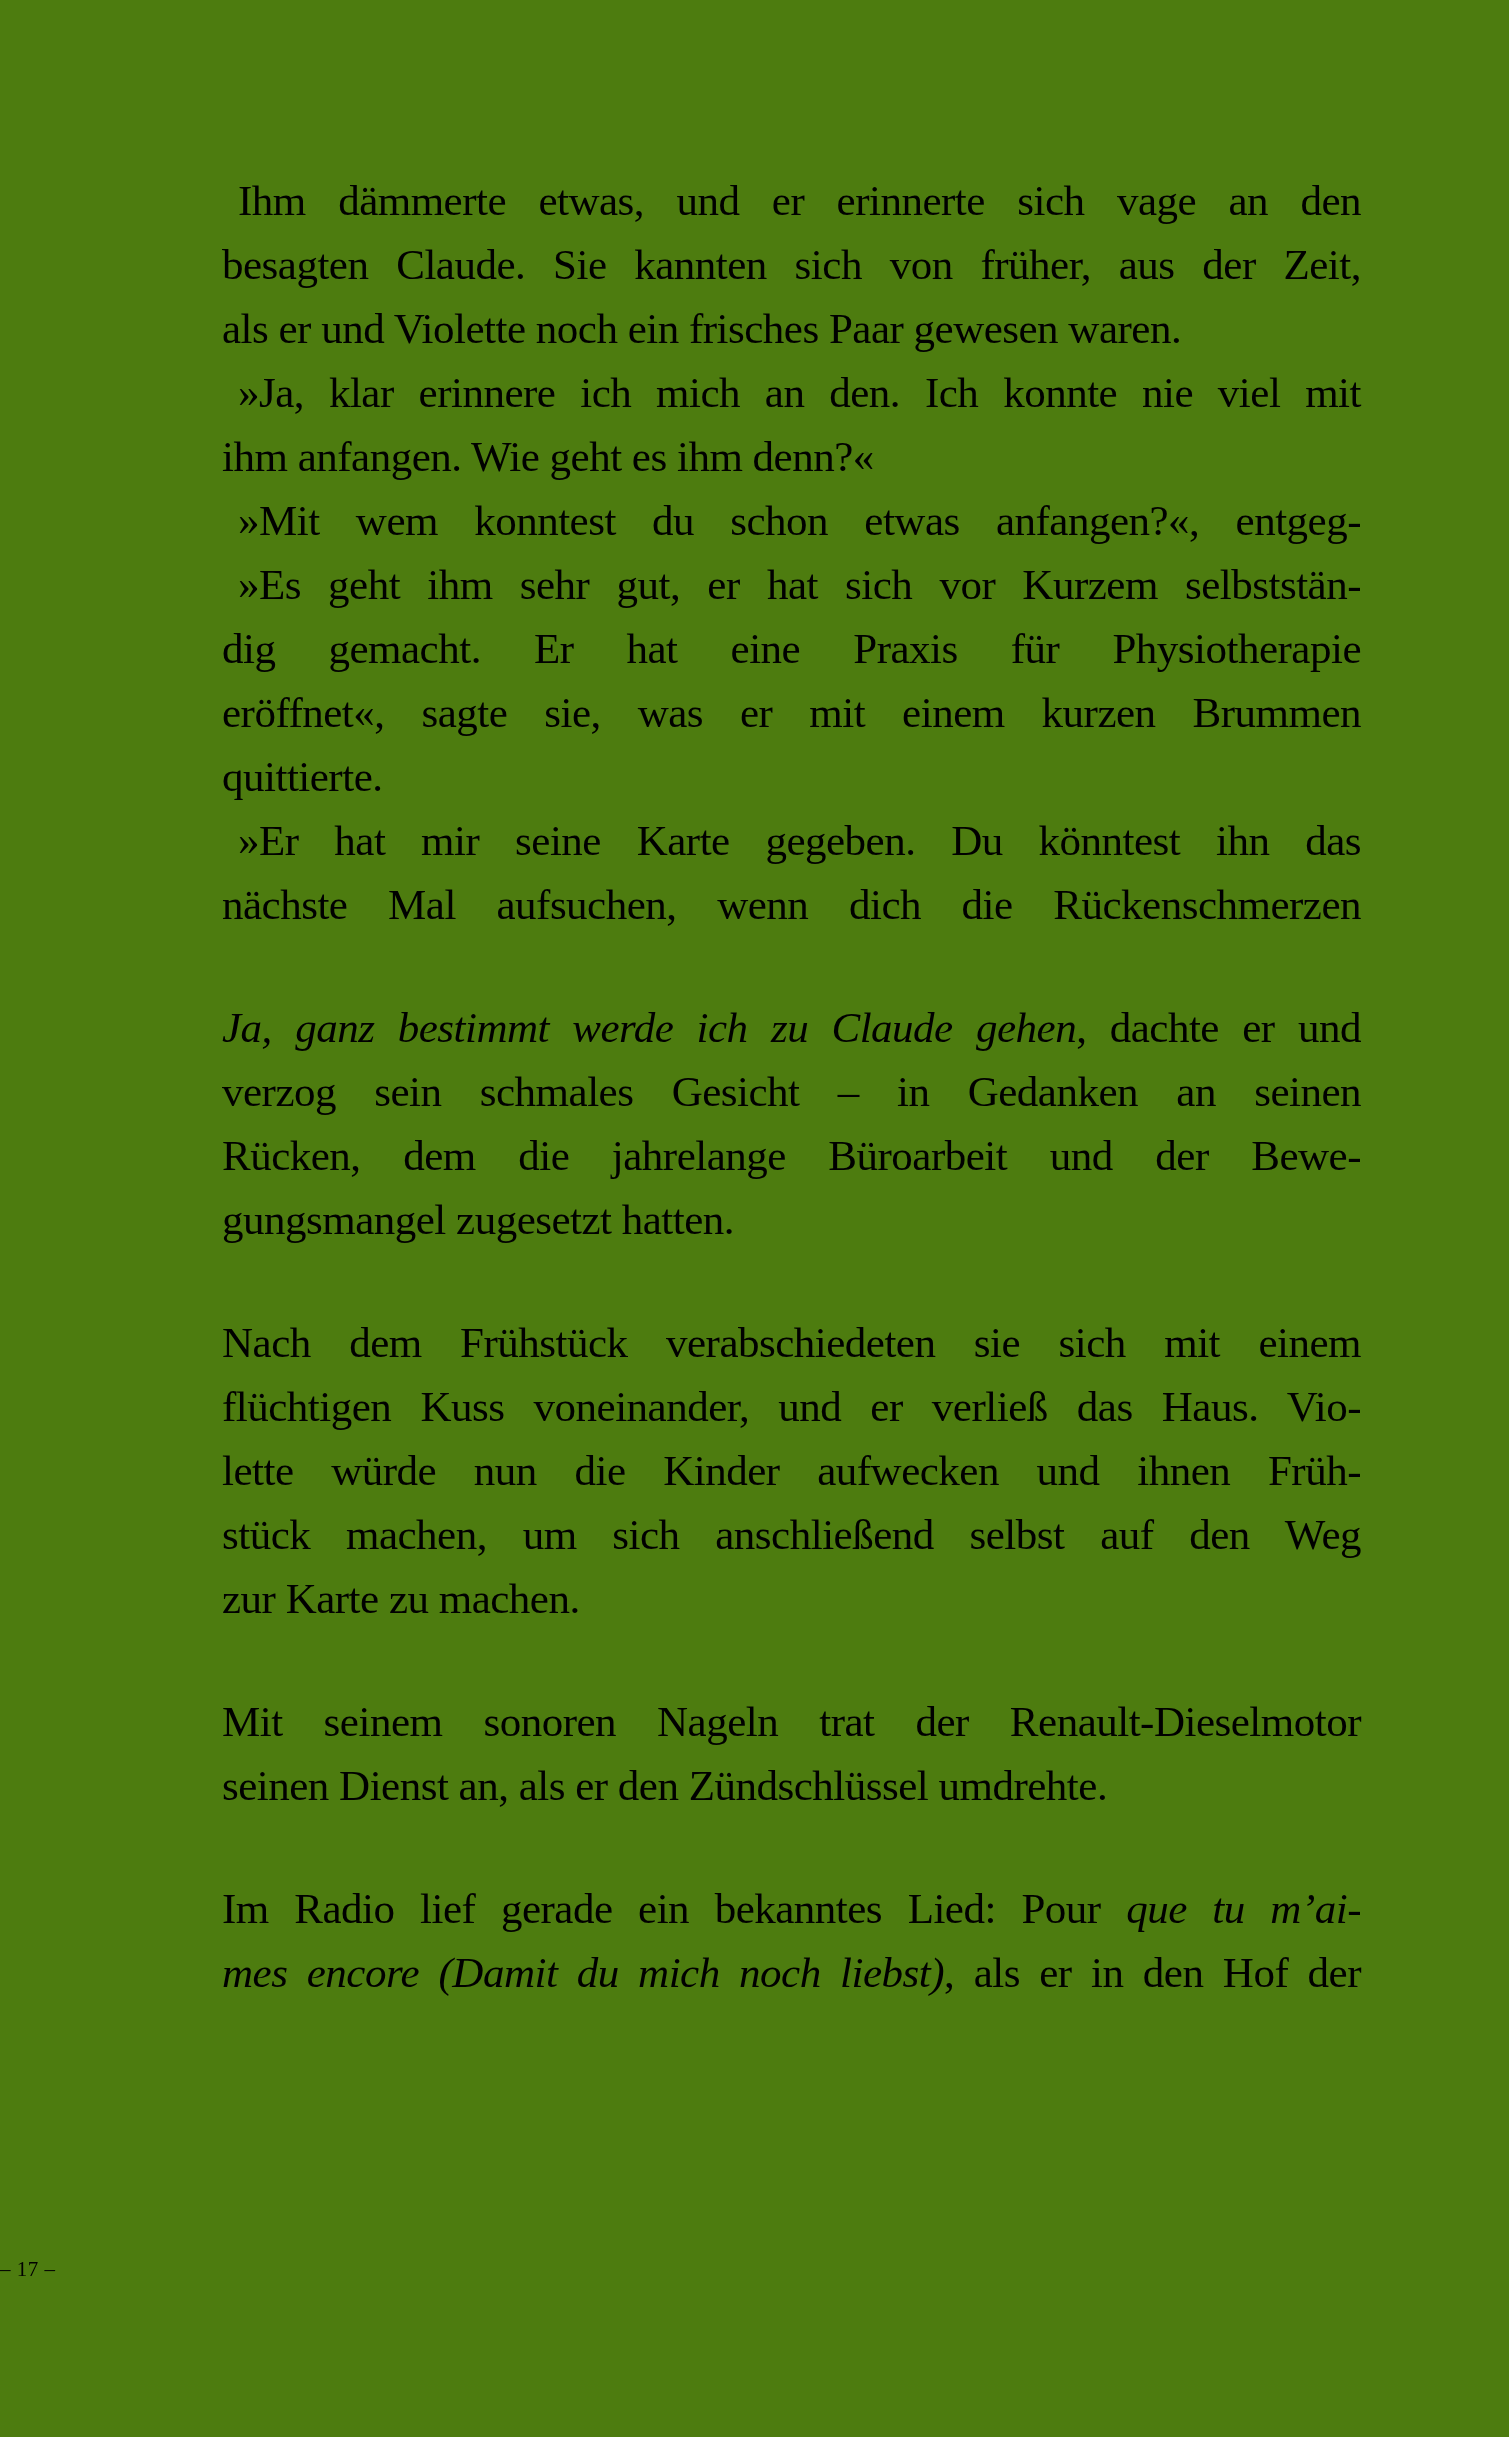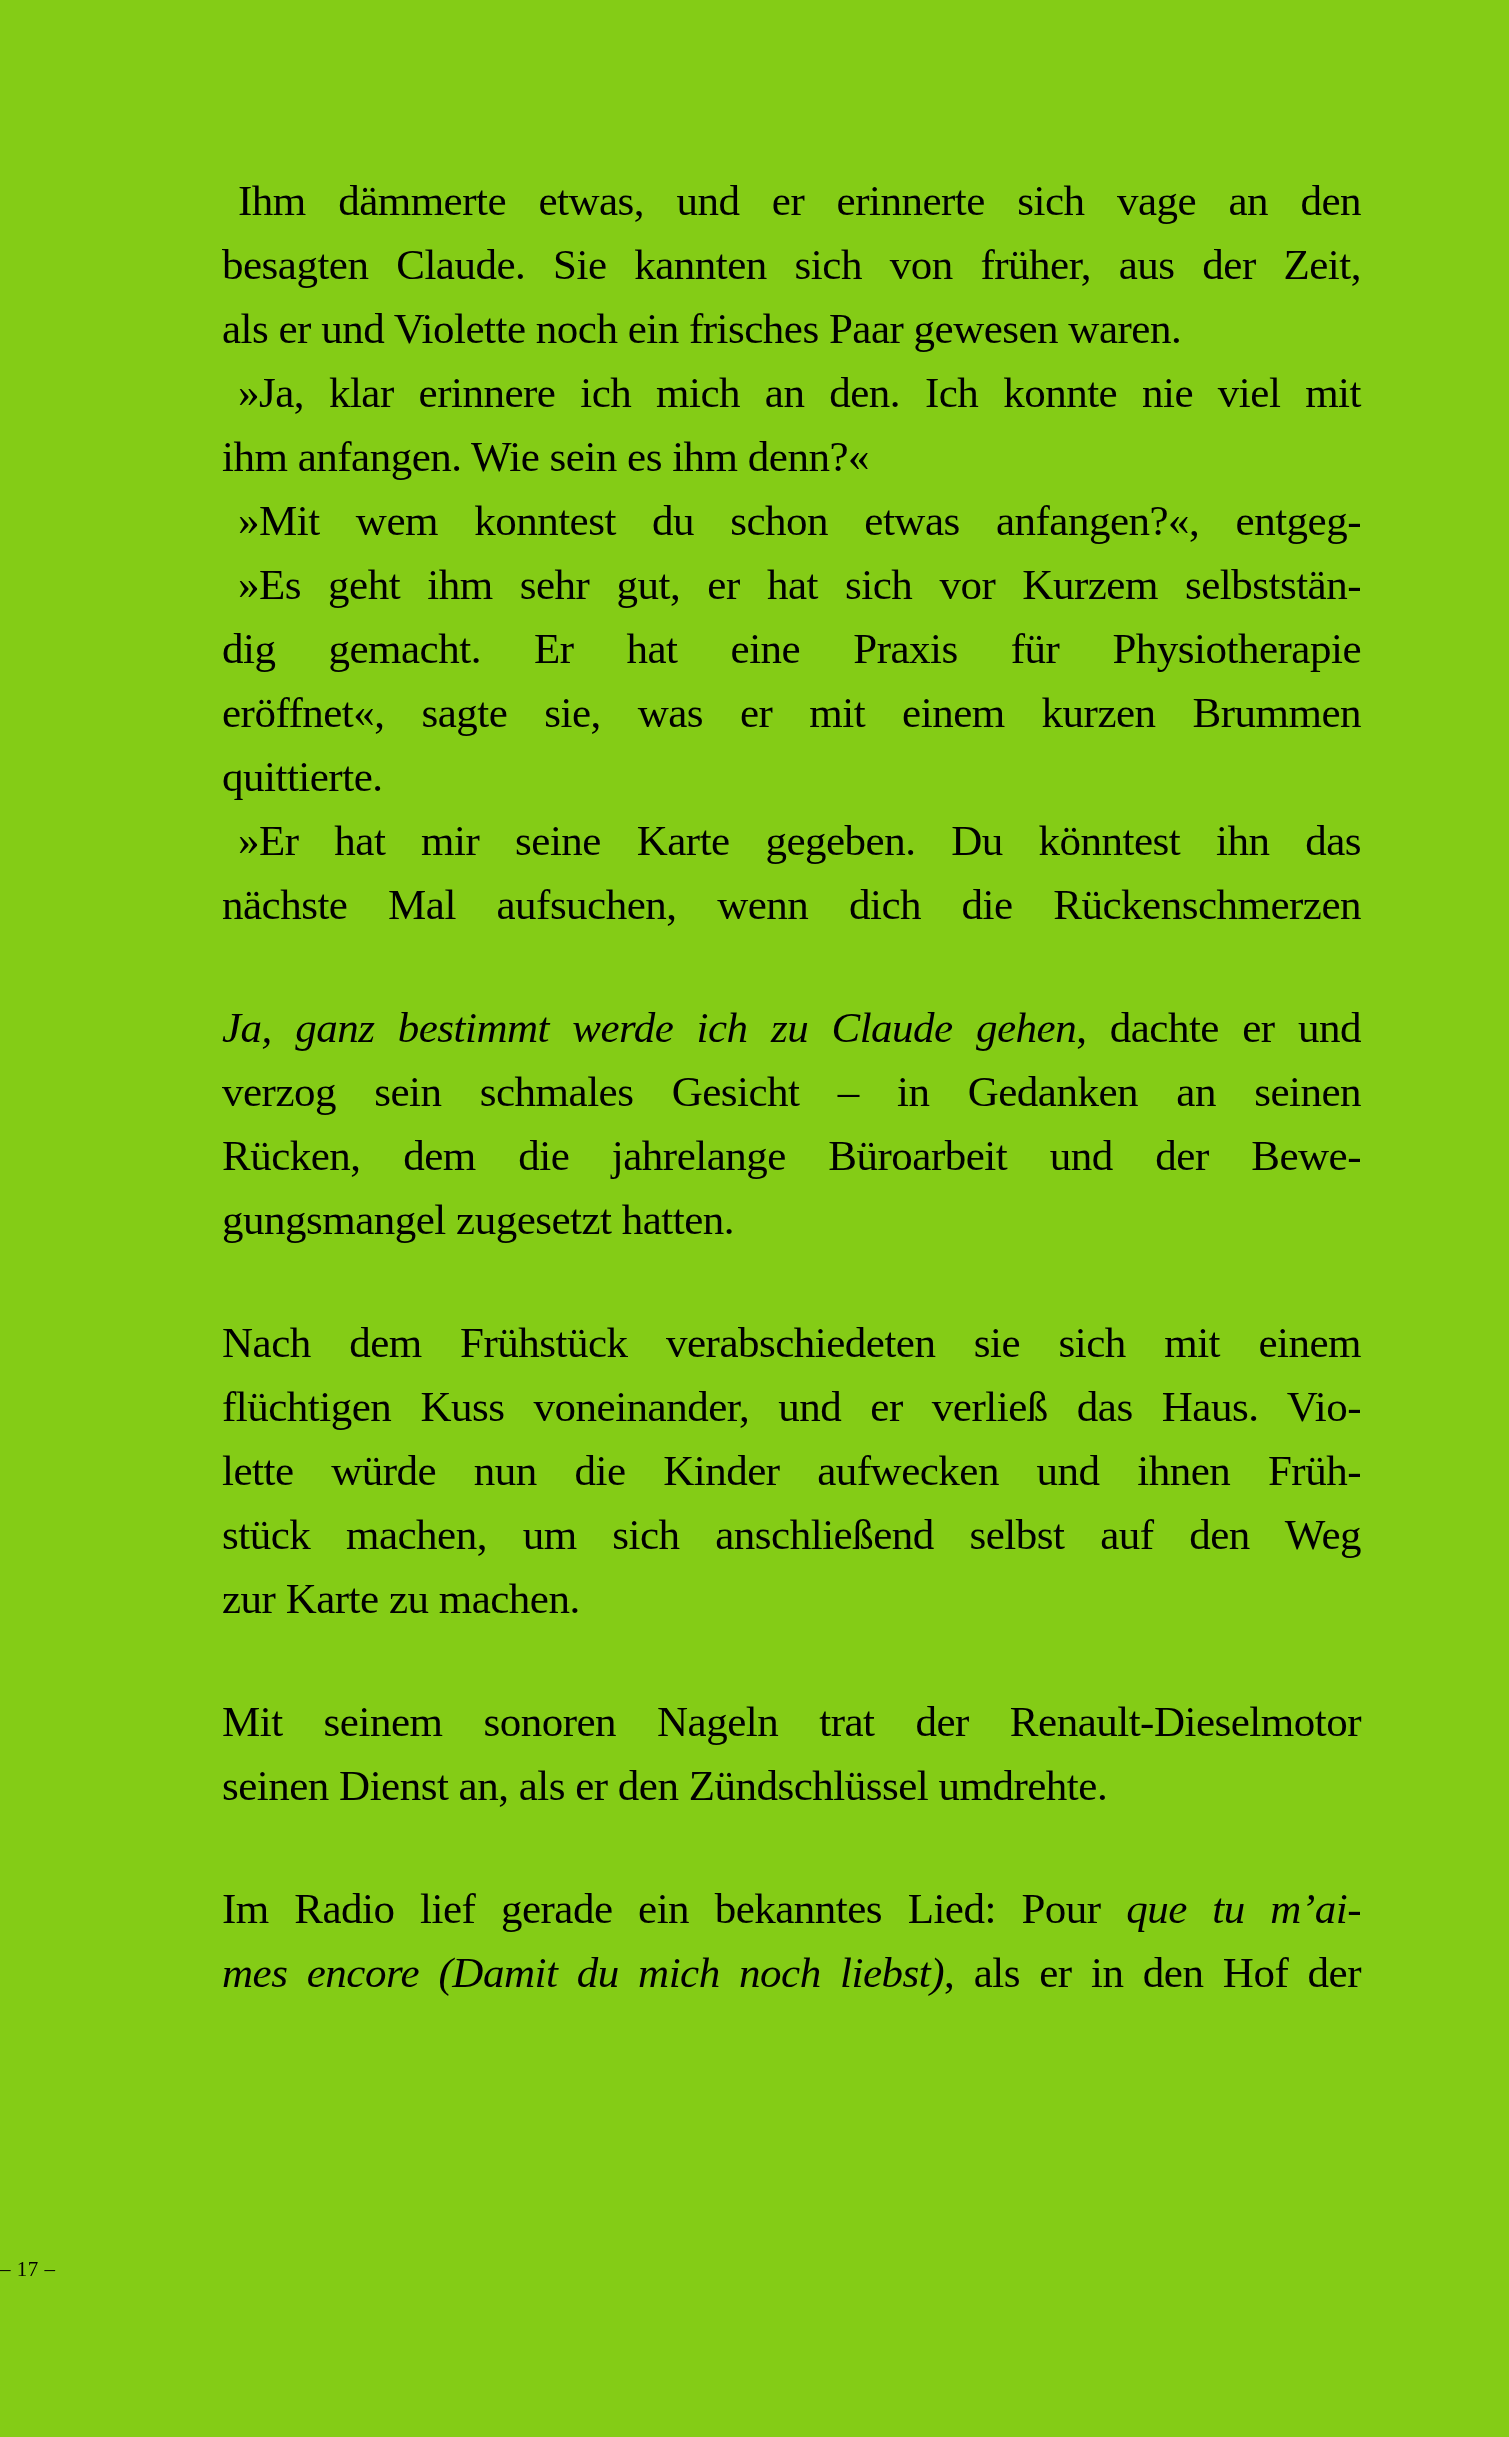--- a/index.html
+++ b/index.html
@@ -4,21 +4,21 @@
 <style>
   html, body {
     margin: 0;
     padding: 0;
     background: #ffffff;
   }
   .page {
     position: relative;
     width: 1509px;
     height: 2438px;
-    background: #84cc16;
+    background: #4d7c0f;
     color: #000000;
     font-family: "Liberation Serif", "DejaVu Serif", serif;
     overflow: hidden;
   }
   .text-block {
     position: absolute;
     top: 169px;
     left: 222px;
     width: 1139px;
     font-size: 43px;
@@ -52,21 +52,21 @@
 
 <div class="page">
   <div class="text-block" id="text-block">
       <div class="para">
         <div class="line indent"><span class="seg">Ihm dämmerte etwas, und er erinnerte sich vage an den</span></div>
         <div class="line"><span class="seg">besagten Claude. Sie kannten sich von früher, aus der Zeit,</span></div>
         <div class="line last"><span class="seg">als er und Violette noch ein frisches Paar gewesen waren.</span></div>
       </div>
       <div class="para">
         <div class="line indent"><span class="seg">»Ja, klar erinnere ich mich an den. Ich konnte nie viel mit</span></div>
-        <div class="line last"><span class="seg">ihm anfangen. Wie sein es ihm denn?«</span></div>
+        <div class="line last"><span class="seg">ihm anfangen. Wie geht es ihm denn?«</span></div>
       </div>
       <div class="para">
         <div class="line indent"><span class="seg">»Mit wem konntest du schon etwas anfangen?«, entgeg-</span></div>
       </div>
       <div class="para">
         <div class="line indent"><span class="seg">»Es geht ihm sehr gut, er hat sich vor Kurzem selbststän-</span></div>
         <div class="line"><span class="seg">dig gemacht. Er hat eine Praxis für Physiotherapie</span></div>
         <div class="line"><span class="seg">eröffnet«, sagte sie, was er mit einem kurzen Brummen</span></div>
         <div class="line last"><span class="seg">quittierte.</span></div>
       </div>

